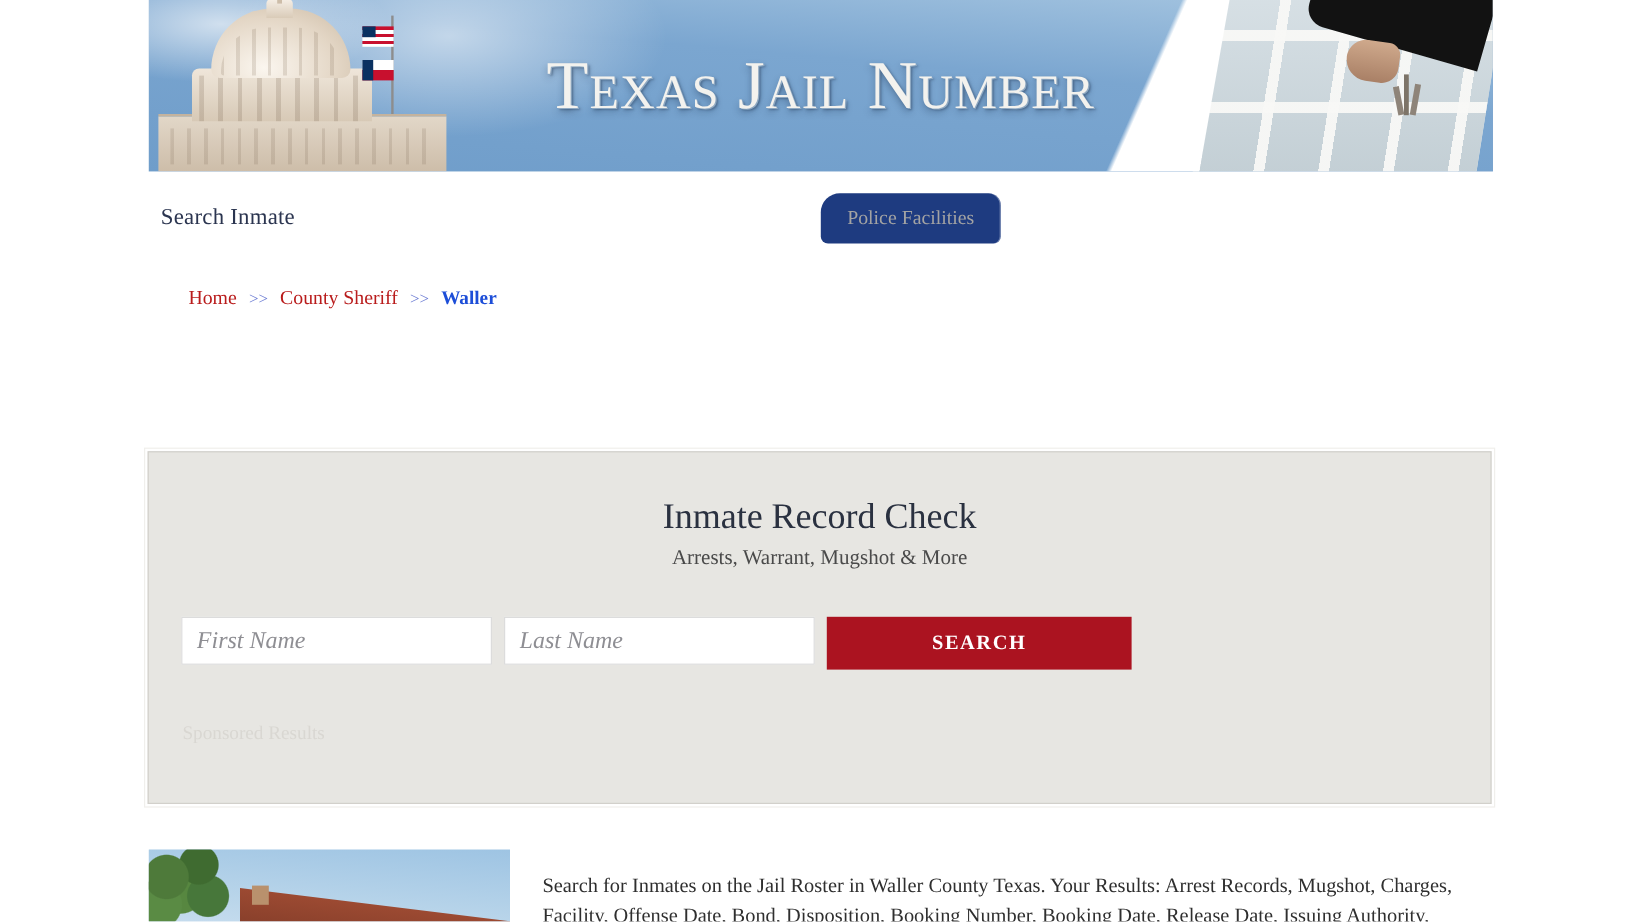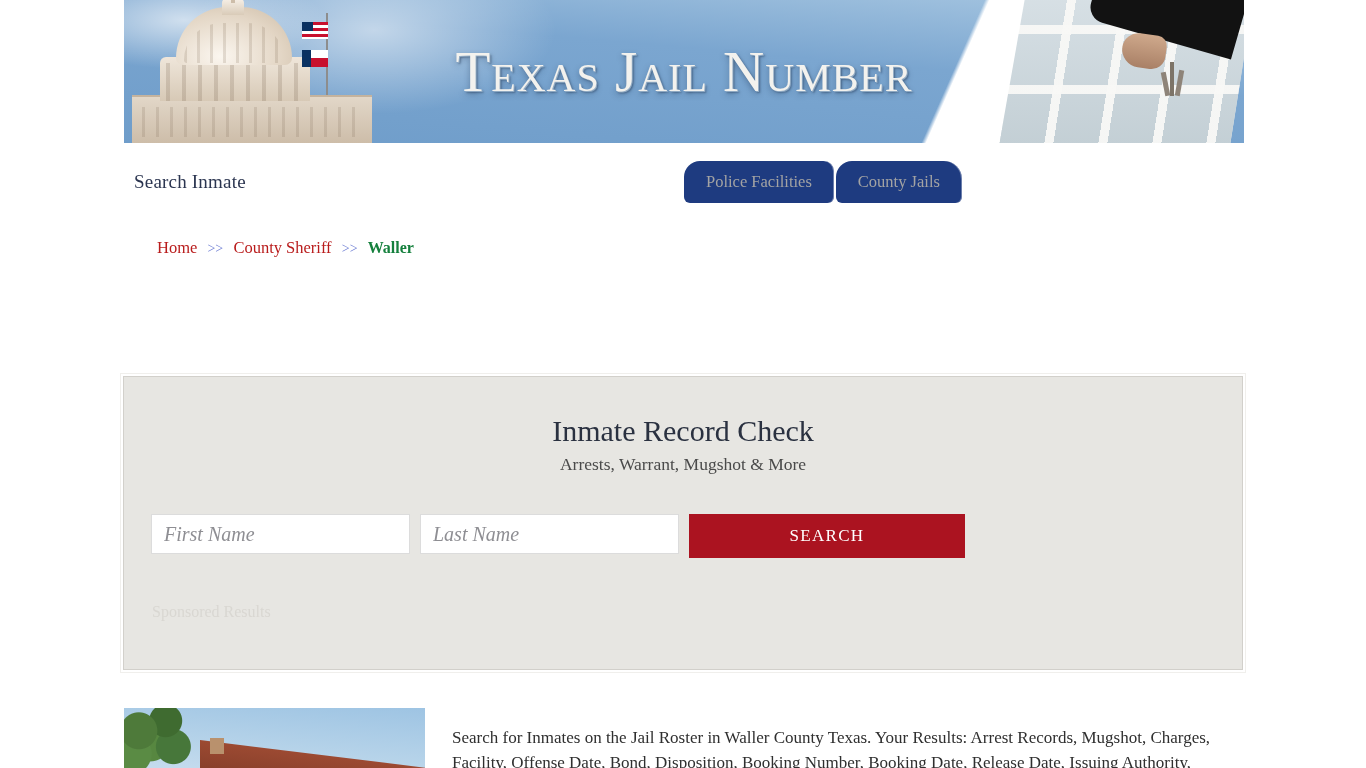--- a/index.html
+++ b/index.html
@@ -345,21 +345,21 @@
   .breadcrumb a {
     color: #b91c1c;
     text-decoration: none;
   }
   .breadcrumb .sep {
     color: #6f7fd4;
     margin: 0 6px;
     font-size: 14px;
   }
   .breadcrumb .current {
-    color: #15803d;
+    color: #1d4ed8;
     font-weight: 700;
     font-size: 16px;
   }
 
   
   .page-title {
     position: absolute;
     left: 0;
     right: 0;
     top: 291px;
@@ -433,28 +433,28 @@
       linear-gradient(135deg, #111 50%, transparent 50%);
     background-position:
       calc(100% - 20px) 17px,
       calc(100% - 14px) 17px;
     background-size: 6px 6px, 6px 6px;
     background-repeat: no-repeat;
     outline: none;
   }
   .btn-search {
     margin-left: 10px;
-    width: 276px;
+    width: 254px;
     height: 44px;
     background: #ab1320;
     color: #ffffff;
     border: none;
     font-family: "Liberation Serif", "DejaVu Serif", serif;
     font-size: 17px;
-    font-weight: 400;
+    font-weight: 700;
     letter-spacing: 1.3px;
     cursor: pointer;
   }
   .sponsored {
     position: absolute;
     left: 28px;
     top: 226px;
     font-size: 16px;
     color: #d9d7d2;
   }
@@ -550,23 +550,20 @@
     </div>
   </div>
 
   <div class="navbar">
     <div class="brand">Search Inmate</div>
 
     <div class="nav-tabs">
       <a class="nav-tab first" href="#">
         <span>Police Facilities</span>
       </a>
-      <a class="nav-tab second" href="#">
-        <span>County Jails</span>
-      </a>
     </div>
 
   </div>
 
   <div class="breadcrumb">
     <a href="#">Home</a>
     <span class="sep">&gt;&gt;</span>
     <a href="#">County Sheriff</a>
     <span class="sep">&gt;&gt;</span>
     <span class="current">Waller</span>

